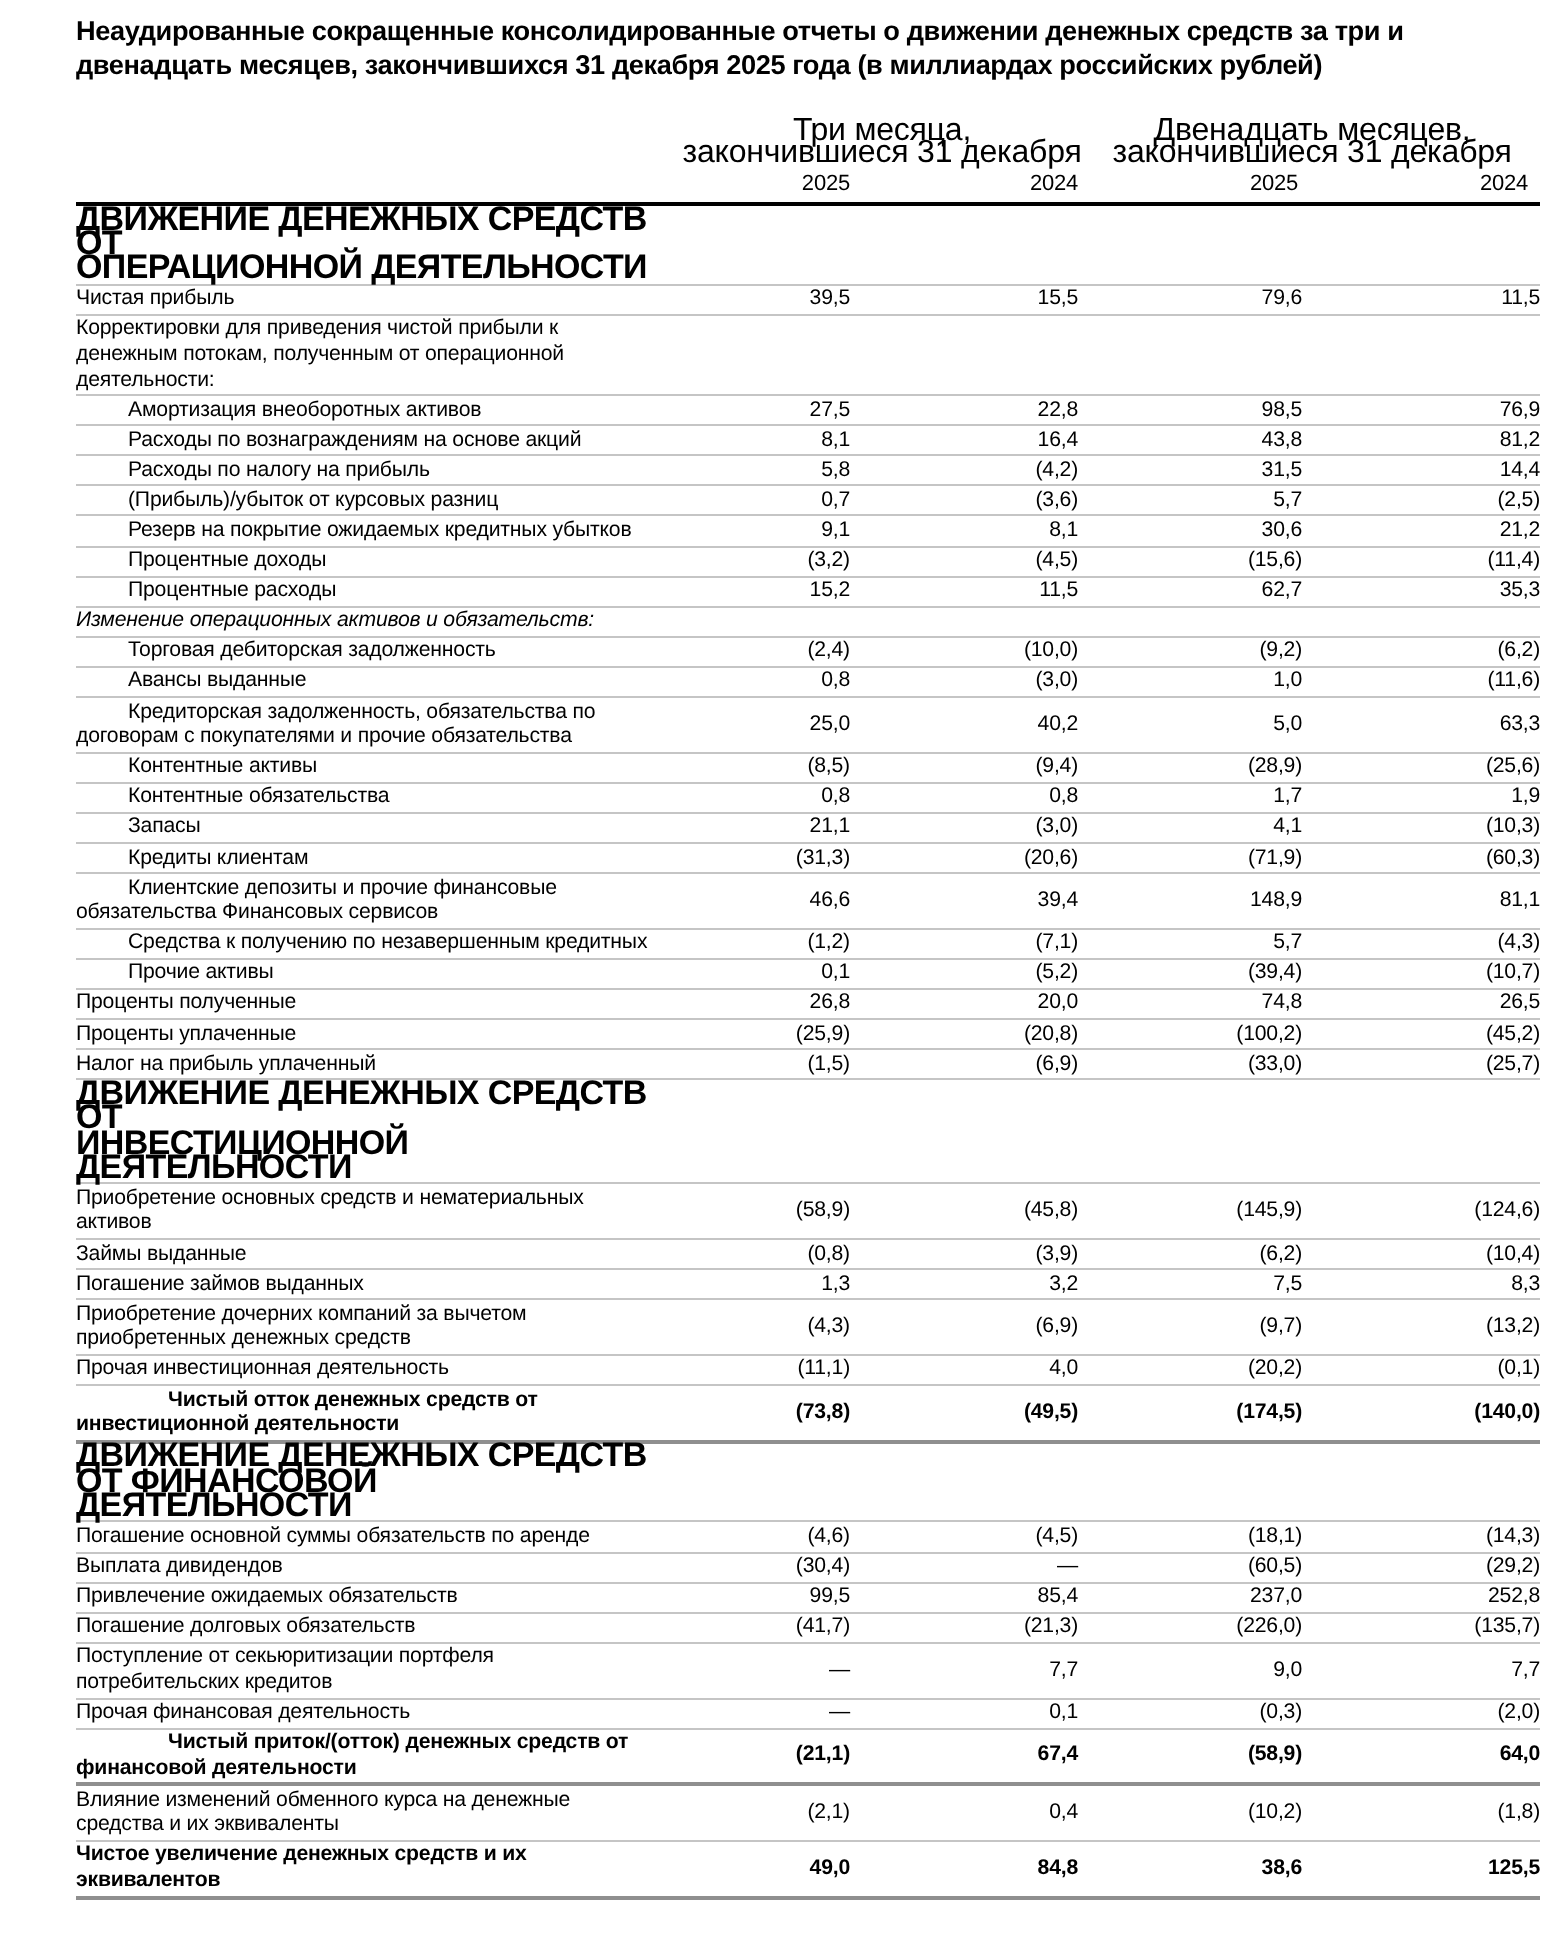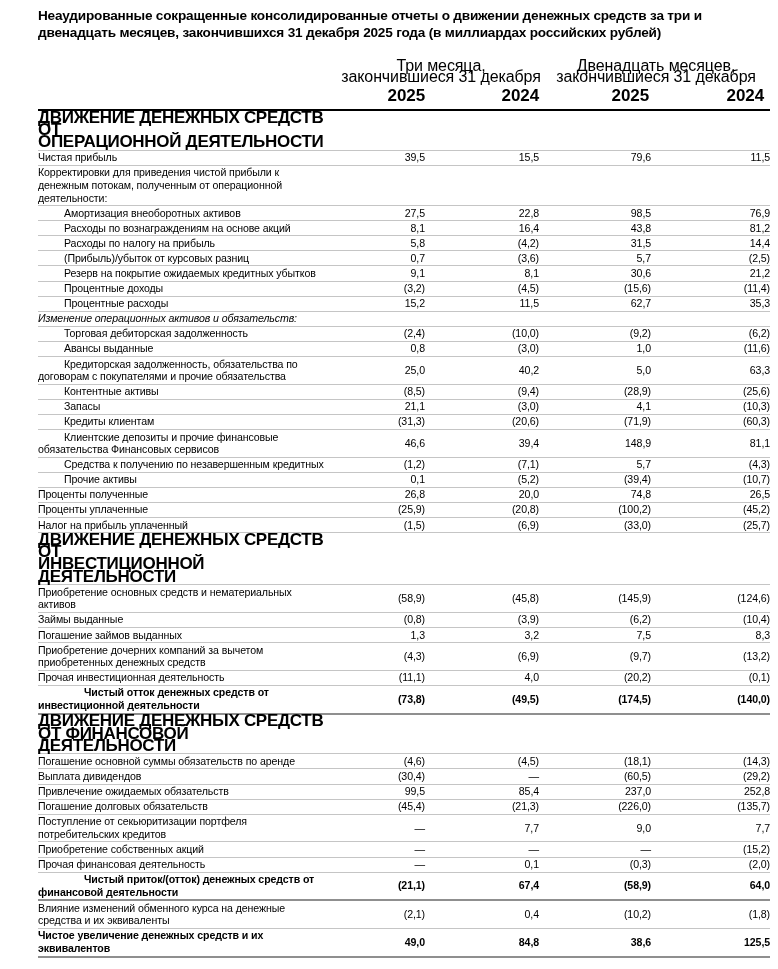--- a/index.html
+++ b/index.html
@@ -20,21 +20,21 @@
   col.c-v1 { width:110px; }
   col.c-v2 { width:111px; }
   col.c-v3 { width:117px; }
 
   thead td { vertical-align:bottom; }
   .grp {
     text-align:center; font-size:16px; line-height:11px;
     white-space:pre-line; padding-bottom:3px; letter-spacing:-0.1px;
   }
   tr.yr-row td { border-bottom:2px solid #000; position:relative; }
-  .yr { text-align:right; font-weight:bold; font-size:17px; padding:1px 0 3px 0; }
+  .yr { text-align:right; font-weight:normal; font-size:11px; padding:1px 0 3px 0; }
   .yr.v0 { padding-right:7px; }
   .yr.v1 { padding-right:3px; }
   .yr.v2 { padding-right:4px; }
   .yr.v3 { padding-right:6px; }
 
   tbody td { border-bottom:1px solid #c5c5c5; font-size:10.6px; line-height:12.6px; }
   tbody td.lbl { white-space:pre-line; padding:0.5px 2px 1px 0; vertical-align:middle; }
   tbody td.val { text-align:right; vertical-align:middle; padding:0.5px 0 1px 0; }
   tbody td.val.v0 { padding-right:7px; }
   tbody td.val.v1 { padding-right:3px; }
@@ -185,20 +185,27 @@
           <td class="val v3">63,3</td>
         </tr>
         <tr class="r style-indent">
           <td class="lbl">Контентные активы</td>
           <td class="val v0">(8,5)</td>
           <td class="val v1">(9,4)</td>
           <td class="val v2">(28,9)</td>
           <td class="val v3">(25,6)</td>
         </tr>
         <tr class="r style-indent">
+          <td class="lbl">Контентные обязательства</td>
+          <td class="val v0">0,8</td>
+          <td class="val v1">0,8</td>
+          <td class="val v2">1,7</td>
+          <td class="val v3">1,9</td>
+        </tr>
+        <tr class="r style-indent">
           <td class="lbl">Запасы</td>
           <td class="val v0">21,1</td>
           <td class="val v1">(3,0)</td>
           <td class="val v2">4,1</td>
           <td class="val v3">(10,3)</td>
         </tr>
         <tr class="r style-indent">
           <td class="lbl">Кредиты клиентам</td>
           <td class="val v0">(31,3)</td>
           <td class="val v1">(20,6)</td>
@@ -325,39 +332,32 @@
         </tr>
         <tr class="r style-plain">
           <td class="lbl">Привлечение ожидаемых обязательств</td>
           <td class="val v0">99,5</td>
           <td class="val v1">85,4</td>
           <td class="val v2">237,0</td>
           <td class="val v3">252,8</td>
         </tr>
         <tr class="r style-plain">
           <td class="lbl">Погашение долговых обязательств</td>
-          <td class="val v0">(45,4)</td>
+          <td class="val v0">(41,7)</td>
           <td class="val v1">(21,3)</td>
           <td class="val v2">(226,0)</td>
           <td class="val v3">(135,7)</td>
         </tr>
         <tr class="r style-plain">
           <td class="lbl">Поступление от секьюритизации портфеля
 потребительских кредитов</td>
           <td class="val v0">—</td>
           <td class="val v1">7,7</td>
           <td class="val v2">9,0</td>
           <td class="val v3">7,7</td>
-        </tr>
-        <tr class="r style-plain">
-          <td class="lbl">Приобретение собственных акций</td>
-          <td class="val v0">—</td>
-          <td class="val v1">—</td>
-          <td class="val v2">—</td>
-          <td class="val v3">(15,2)</td>
         </tr>
         <tr class="r style-plain">
           <td class="lbl">Прочая финансовая деятельность</td>
           <td class="val v0">—</td>
           <td class="val v1">0,1</td>
           <td class="val v2">(0,3)</td>
           <td class="val v3">(2,0)</td>
         </tr>
         <tr class="r style-total">
           <td class="lbl">Чистый приток/(отток) денежных средств от

